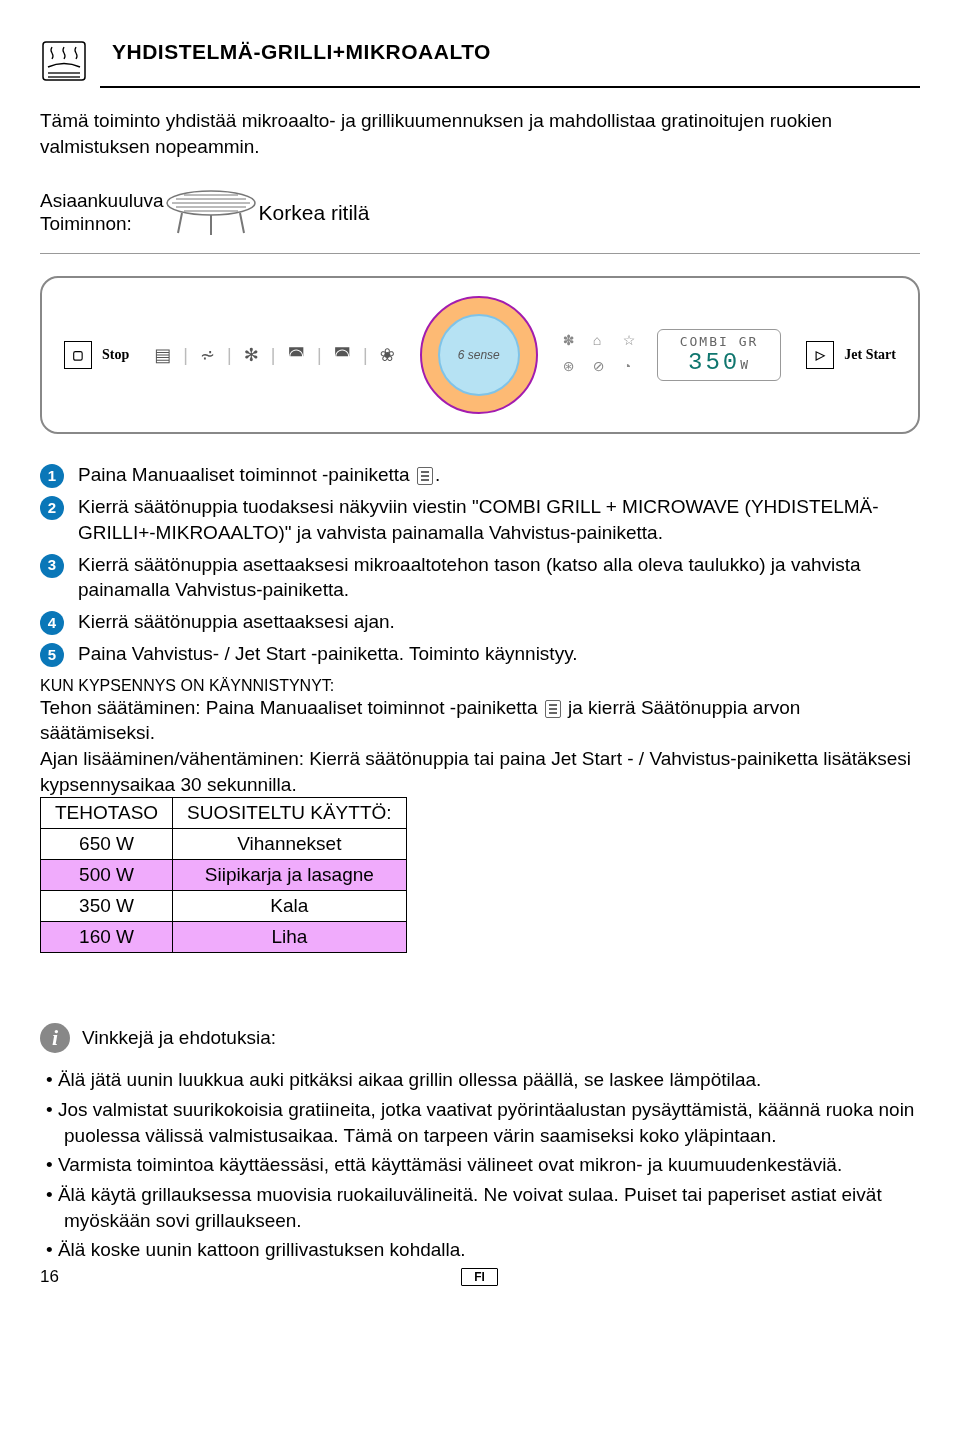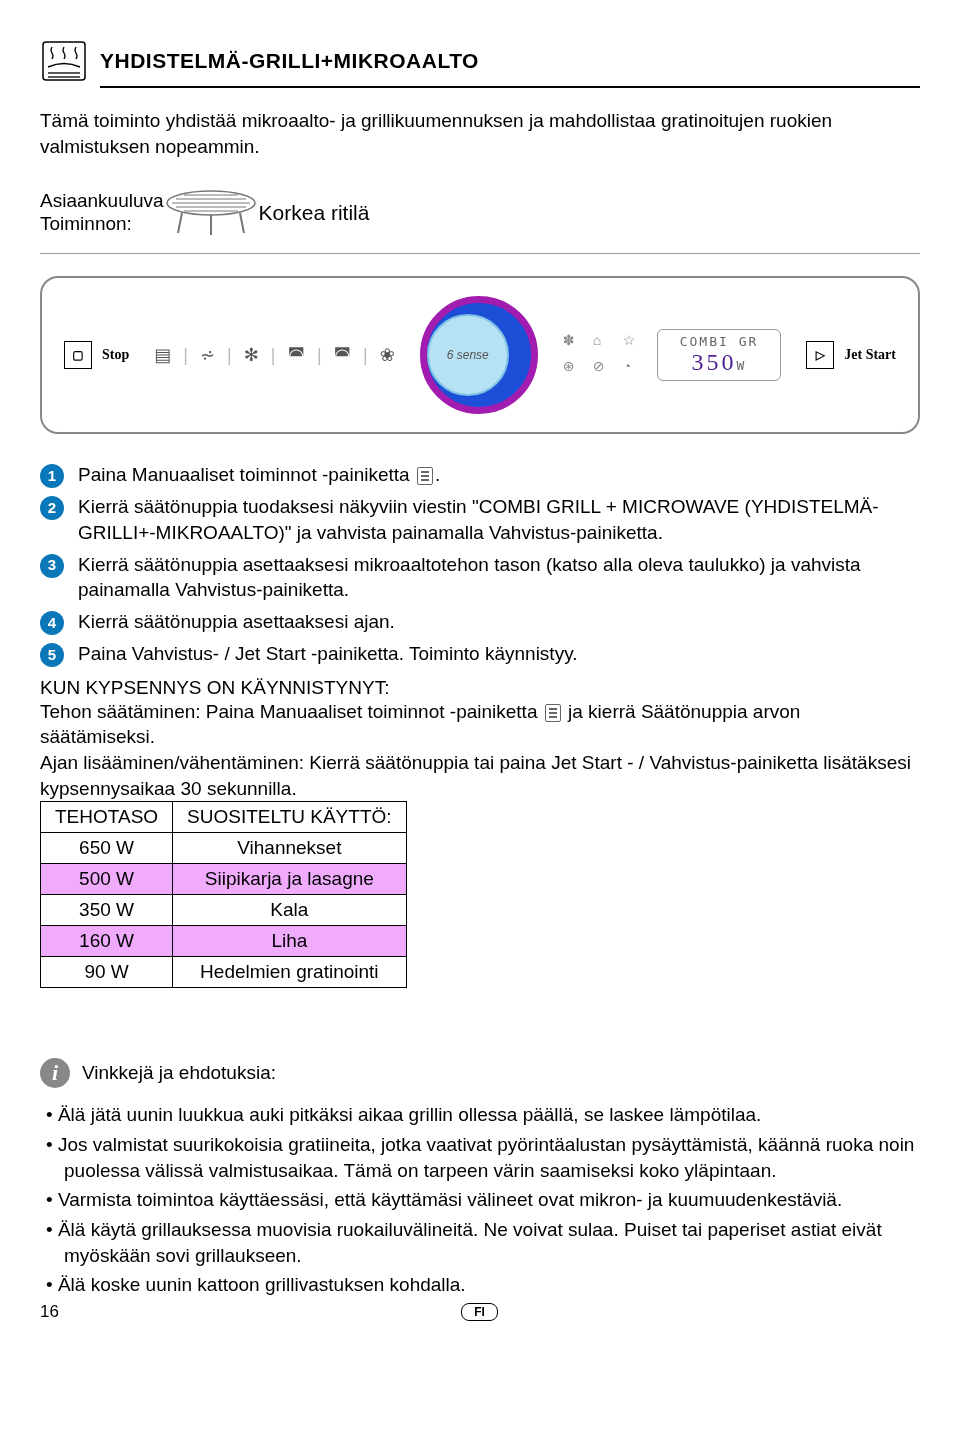--- a/index.html
+++ b/index.html
@@ -1,66 +1,66 @@
 <!DOCTYPE html>
 <html><head>
 <meta charset="utf-8">
 <style>
   * { box-sizing: border-box; margin: 0; padding: 0; }
   body { font-family: Arial, Helvetica, sans-serif; background: #fff; color: #000; width: 960px; }
   .page { padding: 40px 40px 30px 40px; }
-  .title-row { display: flex; align-items: center; gap: 12px; margin-bottom: 14px; }
+  .title-row { display: flex; align-items: flex-start; gap: 24px; margin-bottom: 14px; }
   .grill-icon-box { width: 48px; height: 42px; display: flex; align-items: center; justify-content: center; }
   h1 { font-size: 21px; font-weight: bold; letter-spacing: 0.5px; }
   .title-underline { border-bottom: 2px solid #000; margin-bottom: 20px; margin-left: 60px; margin-top: -10px; }
   .intro { font-size: 19px; line-height: 1.35; margin-bottom: 30px; }
   .accessory-row { display: flex; align-items: center; border-bottom: 1px solid #999; padding-bottom: 16px; margin-bottom: 22px; }
   .accessory-label { font-size: 19px; line-height: 1.2; }
   .rack-icon { width: 95px; height: 48px; }
   .accessory-name { font-size: 21px; }
 
   .panel-wrap { border: 2px solid #888; border-radius: 18px; padding: 18px 22px; margin-bottom: 28px; }
   .panel { display: flex; align-items: center; justify-content: space-between; gap: 14px; }
   .stop-block { display: flex; align-items: center; gap: 10px; font-family: serif; font-weight: bold; font-size: 14px; }
   .sq-icon { width: 28px; height: 28px; border: 1.5px solid #000; display: flex; align-items: center; justify-content: center; font-size: 12px; }
   .icon-row { display: flex; gap: 12px; align-items: center; color: #555; font-size: 18px; }
-  .center-dial { width: 118px; height: 118px; border-radius: 50%; border: 7px solid #a21caf; background: #1d4ed8; display: flex; align-items: center; }
+  .center-dial { width: 118px; height: 118px; border-radius: 50%; border: 2px solid #a21caf; background: #fdba74; display: flex; align-items: center; justify-content: center; }
   .dial-inner { width: 82px; height: 82px; border-radius: 50%; border: 2px solid #7fc3e8; background: #b6e2f3; display: flex; align-items: center; justify-content: center; font-size: 12px; font-style: italic; color: #555; }
   .right-display { display: flex; align-items: center; gap: 14px; }
   .icon-grid { display: grid; grid-template-columns: repeat(3, 20px); grid-template-rows: repeat(2, 20px); gap: 6px 10px; color: #888; font-size: 14px; }
   .display-box { border: 1.5px solid #999; border-radius: 6px; padding: 4px 22px; text-align: center; min-width: 120px; }
   .display-text { font-family: monospace; font-size: 13px; letter-spacing: 2px; color: #666; }
-  .display-num { font-family: Liberation Serif, serif; font-size: 24px; letter-spacing: 3px; color: #4c1d95; }
+  .display-num { font-family: Liberation Mono, monospace; font-size: 24px; letter-spacing: 3px; color: #0f766e; }
   .jet-block { display: flex; align-items: center; gap: 10px; font-family: serif; font-weight: bold; font-size: 14px; }
 
   .steps { display: flex; flex-direction: column; gap: 6px; margin-bottom: 10px; }
   .step { display: flex; gap: 14px; font-size: 19px; line-height: 1.35; }
   .step-bullet { width: 24px; height: 24px; border-radius: 50%; background: #0a77b8; color: #fff; display: inline-flex; align-items: center; justify-content: center; font-size: 15px; font-weight: bold; flex-shrink: 0; margin-top: 2px; }
   .step-text { flex: 1; }
   .inline-icon { display: inline-block; width: 16px; height: 18px; border: 1px solid #666; border-radius: 2px; vertical-align: middle; position: relative; margin: 0 2px; }
   .inline-icon::after { content: ""; position: absolute; left: 3px; top: 3px; right: 3px; height: 2px; background: #666; box-shadow: 0 4px 0 #666, 0 8px 0 #666; }
 
-  .caps { font-size: 19px; margin-top: 7px; }
+  .caps { font-size: 16px; margin-top: 7px; }
   .body-text { font-size: 19px; line-height: 1.35; }
 
   table { border-collapse: collapse; font-size: 19px; }
   th, td { border: 1px solid #000; padding: 4px 14px; text-align: center; }
   th { font-weight: normal; }
   tr.row-even { background: #f0abfc; }
 
   .tips-header { display: flex; align-items: center; gap: 12px; margin-top: 70px; margin-bottom: 14px; }
   .info-icon { width: 30px; height: 30px; border-radius: 50%; background: #888; display: flex; align-items: center; justify-content: center; color: #fff; font-style: italic; font-family: serif; font-size: 22px; font-weight: bold; }
   .tips-title { font-size: 19px; }
   .tips-list { list-style: none; padding-left: 24px; font-size: 19px; line-height: 1.35; }
   .tips-list li { margin-bottom: 4px; }
   .tips-list li::before { content: "• "; margin-left: -18px; }
 
   .footer { display: flex; align-items: center; justify-content: space-between; padding: 0 0 16px 0; gap: 48px; }
   .page-num { font-size: 17px; }
-  .lang-badge { border: 1.5px solid #000; border-radius: 8px; padding: 1px 12px; font-size: 12px; font-weight: bold; }
+  .lang-badge { border: 1.5px solid #000; border-radius: 1px; padding: 1px 12px; font-size: 12px; font-weight: bold; }
   .sep { color: #bbb; }
 </style>
 </head>
 <body>
 
 <div class="page">
 
   <div class="title-row">
     <div class="grill-icon-box">
       <svg width="44" height="40" viewBox="0 0 44 40">
@@ -185,24 +185,20 @@
       <td>Siipikarja ja lasagne</td>
     </tr>
     <tr>
       <td>350 W</td>
       <td>Kala</td>
     </tr>
     <tr class="row-even">
       <td>160 W</td>
       <td>Liha</td>
     </tr>
-    <tr>
-      <td>90 W</td>
-      <td>Hedelmien gratinointi</td>
-    </tr>
   </tbody>
     </table>
 
   <div class="tips-header">
     <div class="info-icon">i</div>
     <div class="tips-title">Vinkkejä ja ehdotuksia:</div>
   </div>
   <ul class="tips-list">
     <li>Älä jätä uunin luukkua auki pitkäksi aikaa grillin ollessa päällä, se laskee lämpötilaa.</li>
     <li>Jos valmistat suurikokoisia gratiineita, jotka vaativat pyörintäalustan pysäyttämistä, käännä ruoka noin puolessa välissä valmistusaikaa. Tämä on tarpeen värin saamiseksi koko yläpintaan.</li>

